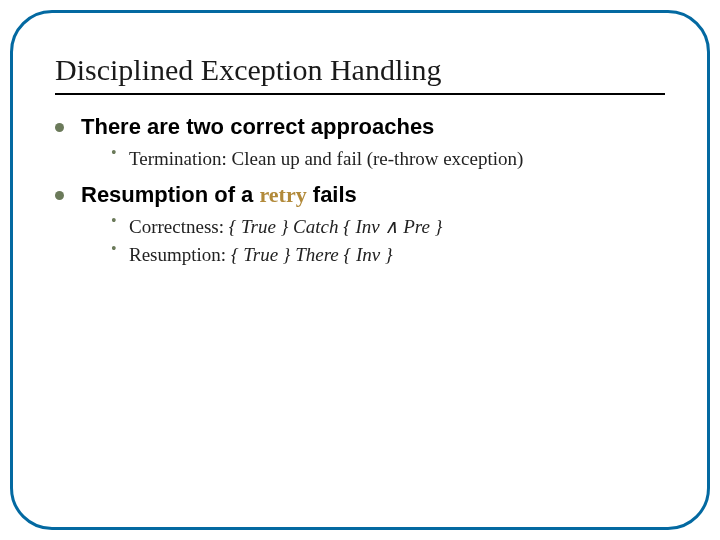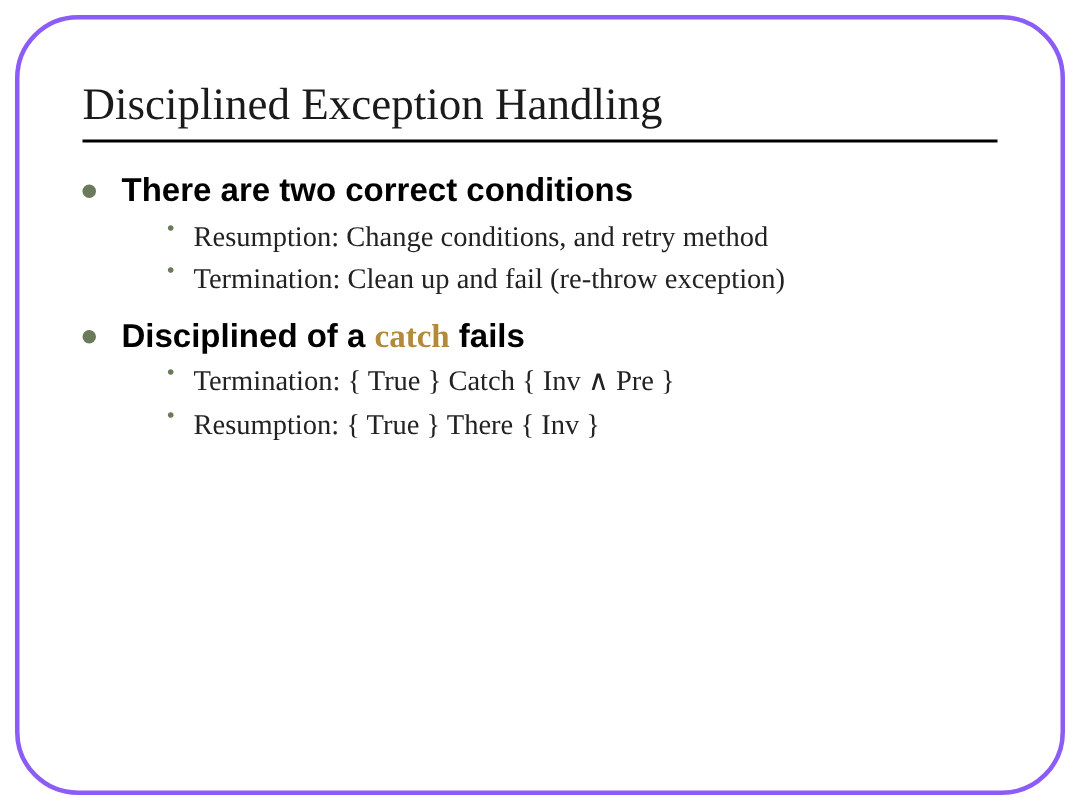--- a/index.html
+++ b/index.html
@@ -11,21 +11,21 @@
     font-family: Verdana, Geneva, sans-serif;
     position: relative;
     overflow: hidden;
   }
   .slide-frame {
     position: absolute;
     top: 10px;
     left: 10px;
     right: 10px;
     bottom: 10px;
-    border: 3px solid #8b5cf6;
+    border: 3px solid #0369a1;
     border-radius: 42px;
     box-sizing: border-box;
     padding: 40px 42px 30px 42px;
   }
   .title {
     font-family: Georgia, 'Times New Roman', serif;
     font-size: 30px;
     font-weight: 400;
     color: #1a1a1a;
     margin: 0 0 4px 0;
@@ -84,43 +84,43 @@
   }
   ul.sub > li::before {
     content: "•";
     position: absolute;
     left: 0;
     top: -4px;
     font-size: 16px;
     color: #6b7a5a;
   }
   .ital {
+    font-style: italic;
   }
 </style>
 </head>
 <body>
 
 <div class="slide-frame">
 
   <h1 class="title">Disciplined Exception Handling</h1>
   <hr class="title-rule">
 
   <ul class="main">
     <li>
-      <span>There are two correct conditions</span>
+      <span>There are two correct approaches</span>
       <ul class="sub">
-        <li>Resumption: Change conditions, and retry method</li>
         <li>Termination: Clean up and fail (re-throw exception)</li>
       </ul>
     </li>
     <li>
-      <span>Disciplined of a </span><span class="accent">catch</span><span> fails</span>
+      <span>Resumption of a </span><span class="accent">retry</span><span> fails</span>
       <ul class="sub">
         <li>
-          <span>Termination: </span><span class="ital">{ True } Catch { Inv ∧ Pre }</span>
+          <span>Correctness: </span><span class="ital">{ True } Catch { Inv ∧ Pre }</span>
         </li>
         <li>
           <span>Resumption: </span><span class="ital">{ True } There { Inv }</span>
         </li>
       </ul>
     </li>
   </ul>
 
 </div>
 

